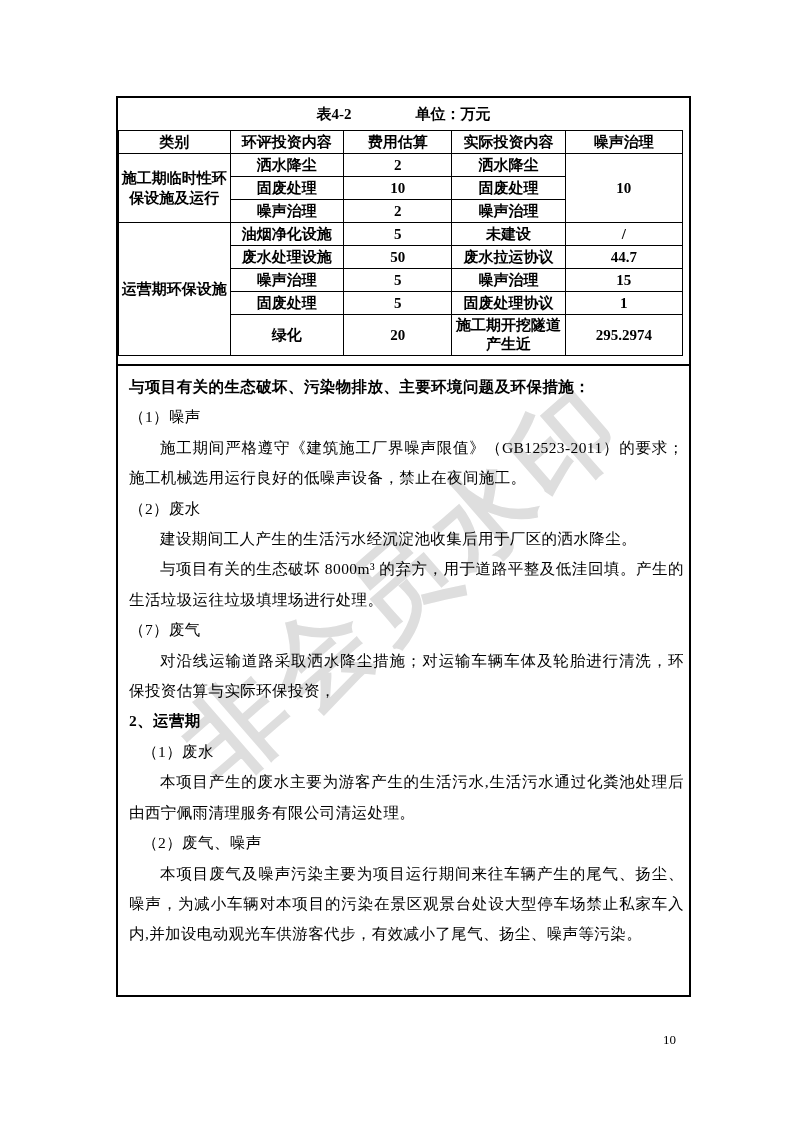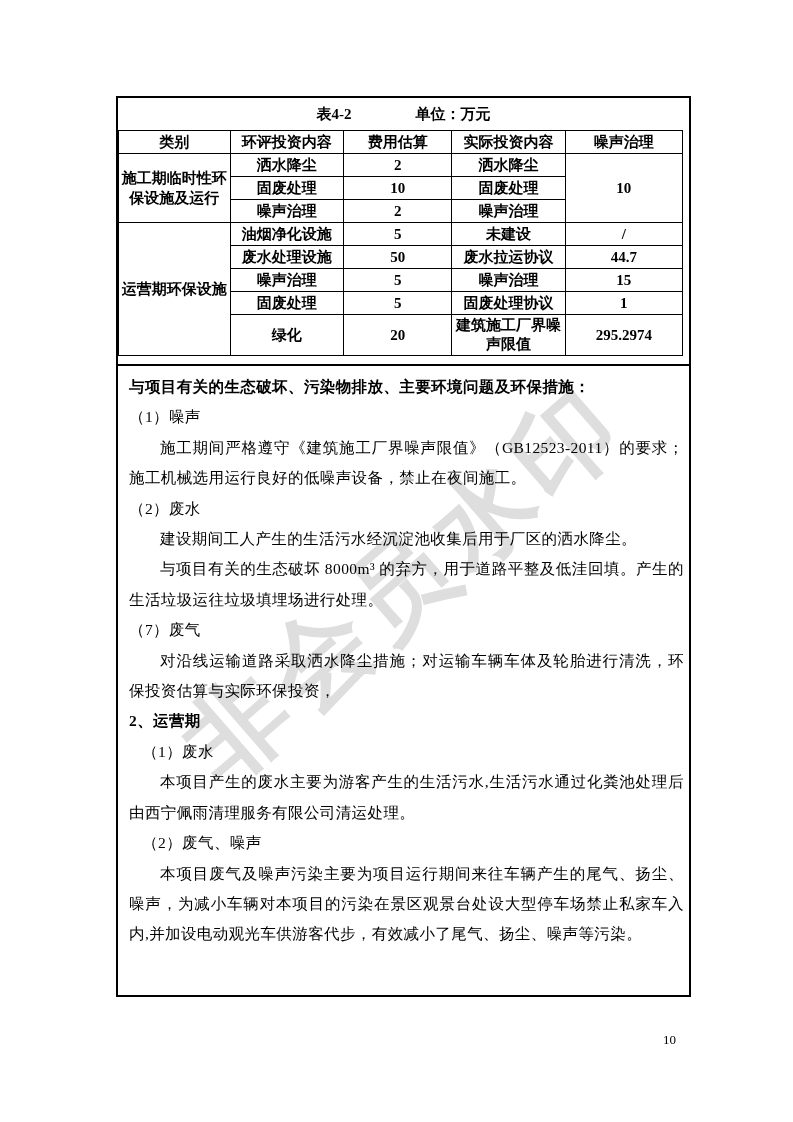--- a/index.html
+++ b/index.html
@@ -117,21 +117,21 @@
         </tr>
         <tr>
           <td>固废处理</td>
           <td>5</td>
           <td>固废处理协议</td>
           <td>1</td>
         </tr>
         <tr class="tall">
           <td>绿化</td>
           <td>20</td>
-          <td>建筑施工厂界噪声限值</td>
+          <td>施工期开挖隧道产生近</td>
           <td>295.2974</td>
         </tr>
       </tbody>
     </table>
   </div>
 
   <div class="sec2">
       <p class="h">与项目有关的生态破坏、污染物排放、主要环境问题及环保措施：</p>
       <p class="plain">（1）噪声</p>
       <p class="indent2">施工期间严格遵守《建筑施工厂界噪声限值》（GB12523-2011）的要求；施工机械选用运行良好的低噪声设备，禁止在夜间施工。</p>

